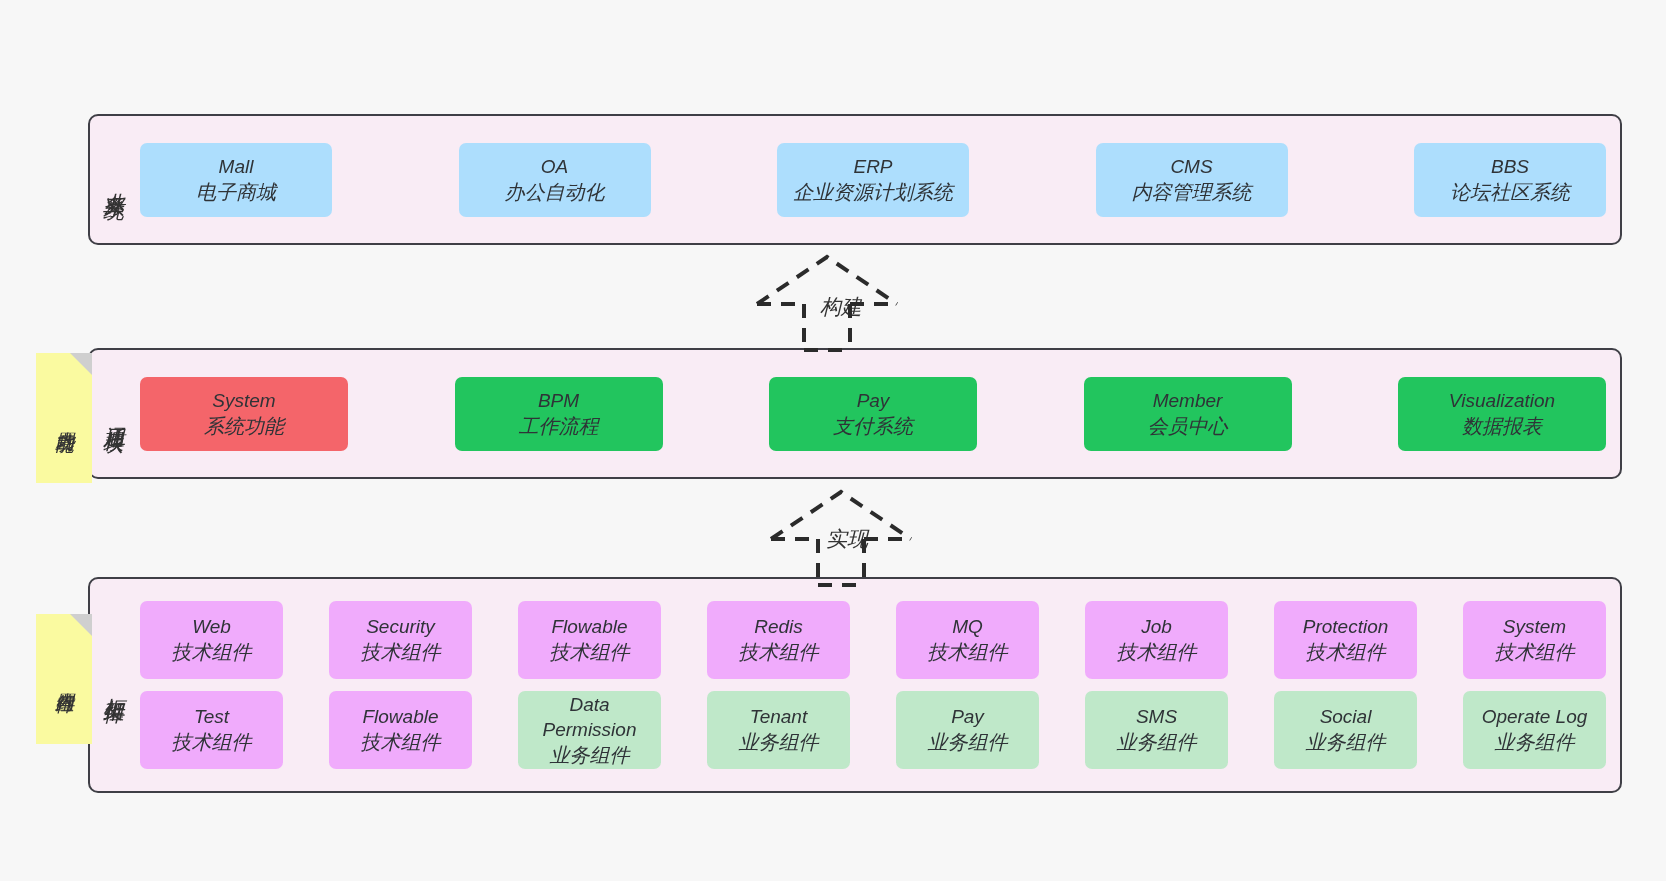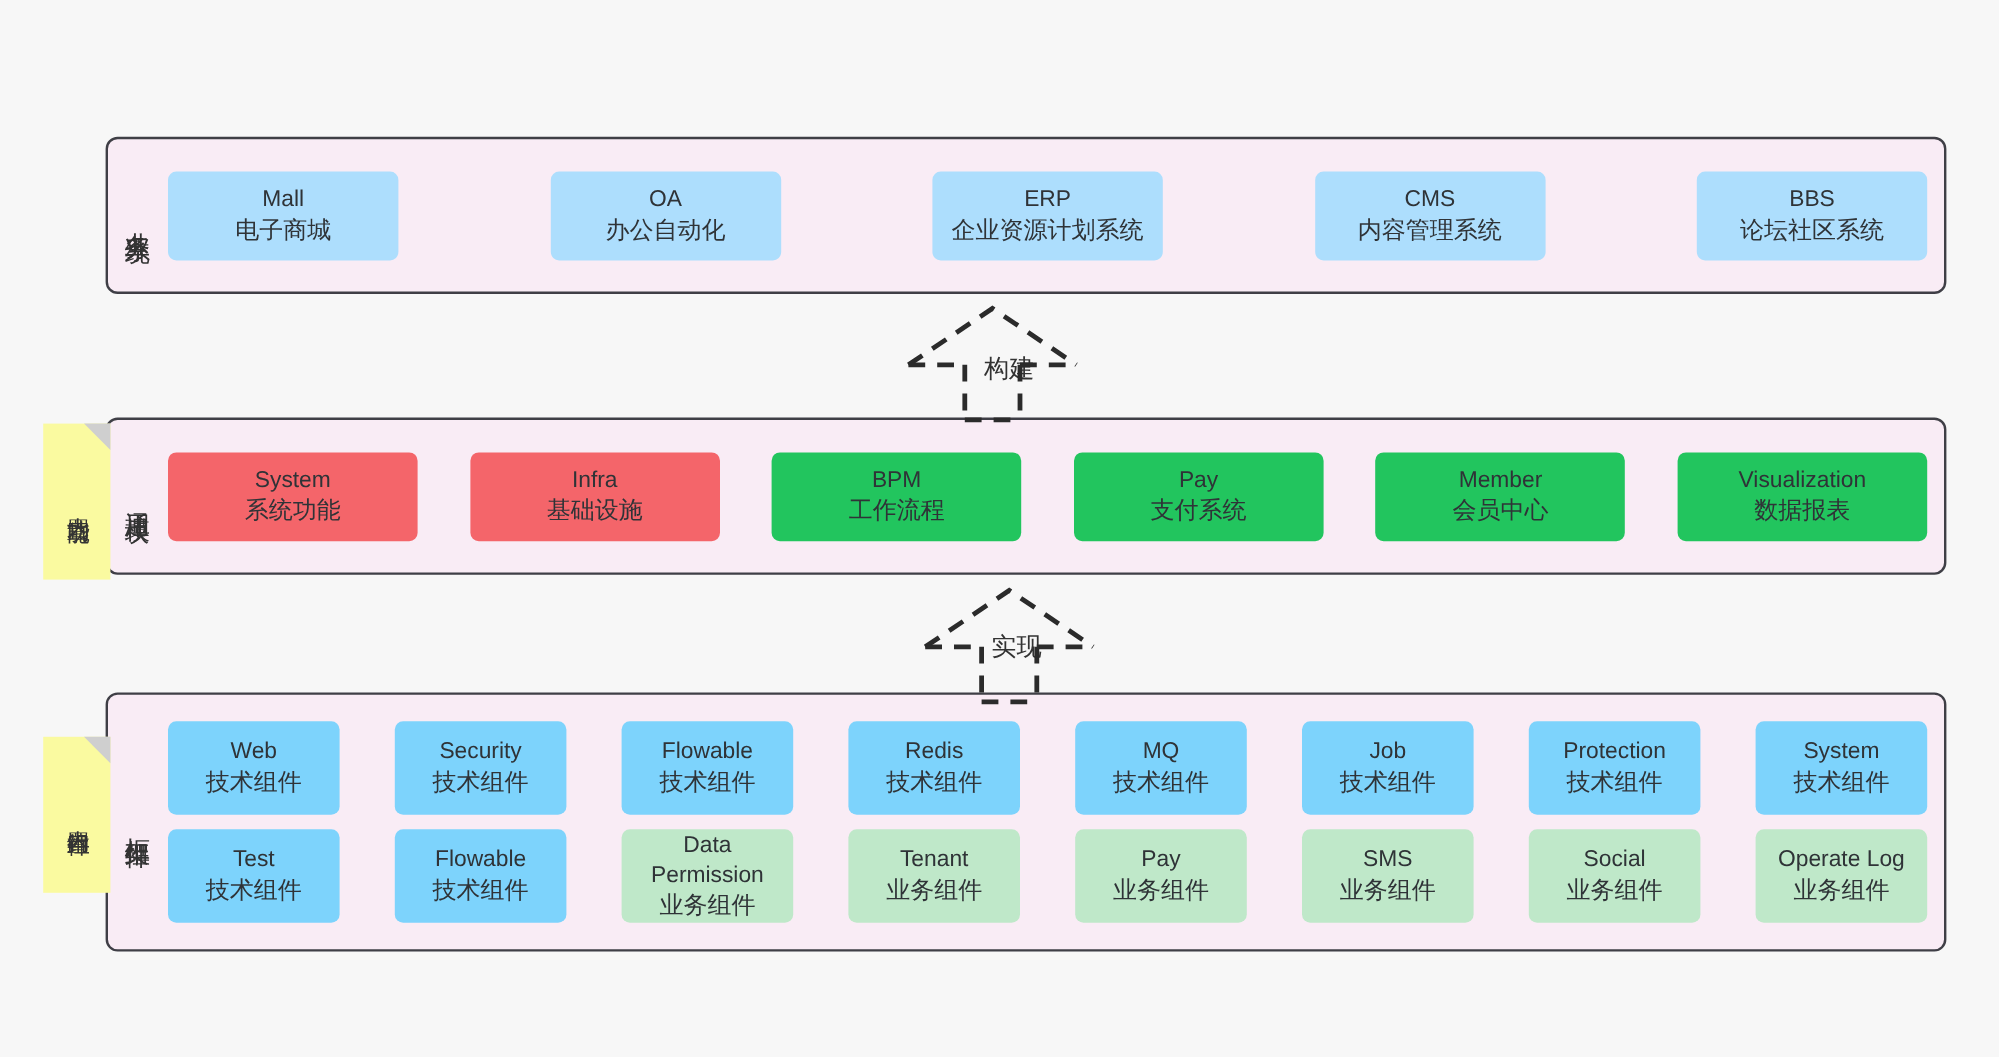--- a/index.html
+++ b/index.html
@@ -12,20 +12,21 @@
     height: 881px;
     font-family: "Liberation Sans", "DejaVu Sans", sans-serif;
     color: #333333;
     overflow: hidden;
     position: relative;
   }
 
   #canvas {
     position: absolute;
     inset: 0;
+    font-style: italic;
   }
 
   
   .layer {
     position: absolute;
     box-sizing: border-box;
     background: #f9ecf5;
     border: 2px solid #3f3f46;
     border-radius: 10px;
     display: flex;
@@ -79,21 +80,21 @@
     padding: 4px 6px;
     user-select: none;
   }
   .box .sub {
     font-size: 20px;
   }
 
   .blue  { background: #addefd; }
   .red   { background: #f4656a; }
   .pink  { background: #22c55e; }
-  .green { background: #7dd3fc; }
+  .green { background: #f0abfc; }
   .lgreen{ background: #bfe8c9; }
 
   
   #layer-business {
     left: 88px;
     top: 114px;
     width: 1534px;
     height: 131px;
   }
   #layer-business .box {
@@ -236,24 +237,20 @@
   </div>
 
   <div class="layer" id="layer-modules">
     <div class="layer-title">通用模块</div>
     <div class="layer-body">
       <div class="row">
         <div class="box red">
           <span>System</span>
           <span class="sub">系统功能</span>
         </div>
-        <div class="box red">
-          <span>Infra</span>
-          <span class="sub">基础设施</span>
-        </div>
         <div class="box pink">
           <span>BPM</span>
           <span class="sub">工作流程</span>
         </div>
         <div class="box pink">
           <span>Pay</span>
           <span class="sub">支付系统</span>
         </div>
         <div class="box pink">
           <span>Member</span>

